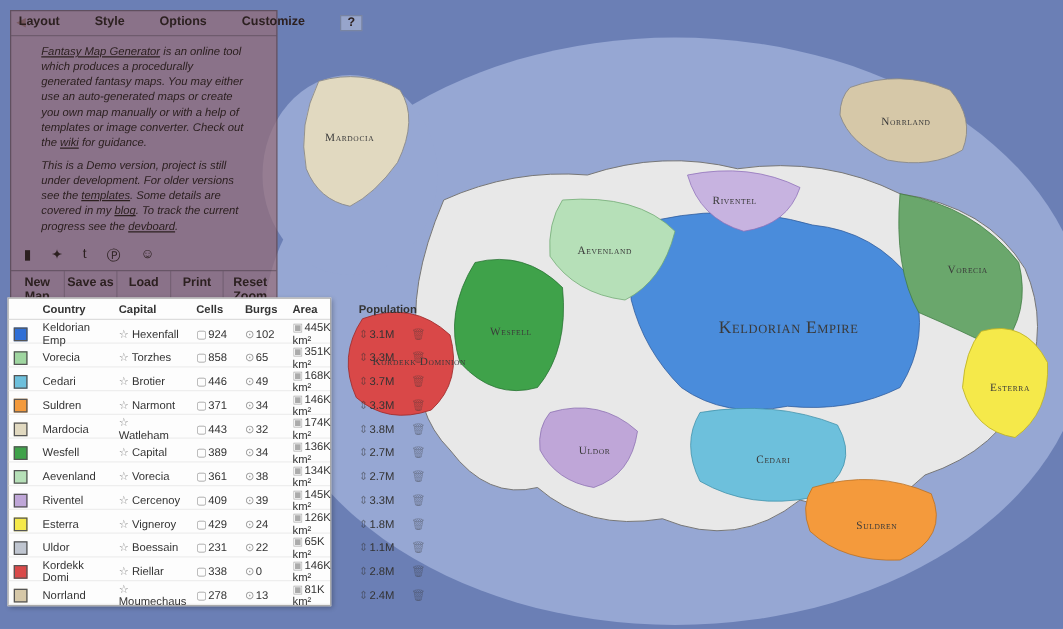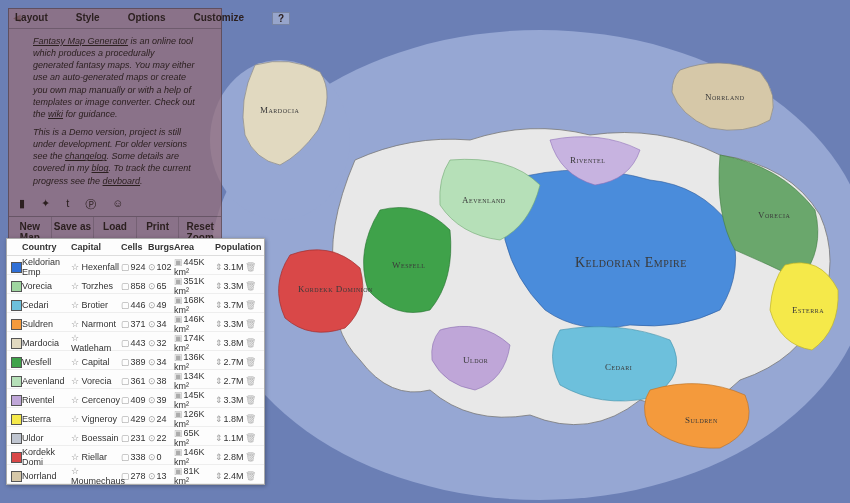--- a/index.html
+++ b/index.html
@@ -14,21 +14,21 @@
 .info-social{display:flex;gap:16px;padding:4px 10px;font-size:11px}
 .info-btns{display:flex;border-top:1px solid rgba(0,0,0,.25);font-size:10px;font-weight:bold}
 .info-btns span{flex:1;text-align:center;padding:4px 0;cursor:pointer;border-right:1px solid rgba(0,0,0,.15)}
 .info-btns span:last-child{border-right:none}
 .arrow{position:absolute;left:13px;top:12px;color:#2c2020;font-size:10px}
 
 .editor{position:absolute;left:6px;top:238px;width:257px;background:#fdfdfd;border:1px solid #aaa;font-family:Verdana,Arial,sans-serif;font-size:9px;color:#333;box-shadow:1px 1px 4px rgba(0,0,0,.3)}
 .ed-head{display:flex;justify-content:space-between;align-items:center;padding:4px 6px;border-bottom:1px solid #ccc;background:#f5f5f5}
 .ed-title{font-weight:bold;font-size:11px}
 .ed-close{border:1px solid #bbb;padding:0 4px;cursor:pointer;background:#fff;font-weight:bold;font-size:10px}
-.ed-hd,.ed-row{display:grid;grid-template-columns:11px 49px 50px 27px 26px 41px 30px 11px;align-items:center;padding:1px 4px;gap:0}
+.ed-hd,.ed-row{display:grid;grid-template-columns:11px 49px 50px 27px 26px 41px 30px 11px;align-items:center;padding:1px 4px;gap:12px}
 .ed-hd{font-weight:bold;border-bottom:1px solid #ddd;padding:3px 4px}
 .ed-row{border-bottom:1px solid #eee;height:16px}
 .sw{width:9px;height:9px;border:1px solid #555}
 .cap::before{content:"☆ ";opacity:.6}
 .cells::before{content:"▢";margin-right:1px;opacity:.5}
 .burgs::before{content:"⊙";margin-right:1px;opacity:.5}
 .area::before{content:"▣";margin-right:1px;opacity:.4}
 .pop::before{content:"⇕";margin-right:1px;opacity:.5}
 .trash{opacity:.4;cursor:pointer}
 .cname{position:absolute;font-family:Georgia,serif;font-size:9px;color:#3a3a3a;font-variant:small-caps;letter-spacing:.5px;text-align:center;pointer-events:none;font-weight:500}
@@ -89,21 +89,21 @@
 <div class="info">
   <div class="info-tabs">
     <span>Layout</span>
     <span>Style</span>
     <span>Options</span>
     <span>Customize</span>
     <span class="info-q">?</span>
   </div>
   <div class="info-body">
     <div><em>Fantasy Map Generator</em><span> is an online tool which produces a procedurally generated fantasy maps. You may either use an auto-generated maps or create you own map manually or with a help of templates or image converter. Check out the </span><em>wiki</em><span> for guidance.</span></div>
-    <div style="margin-top:6px"><span>This is a Demo version, project is still under development. For older versions see the </span><em>changelog</em><span>. Some details are covered in my </span><em>blog</em><span>. To track the current progress see the </span><em>devboard</em><span>.</span></div>
+    <div style="margin-top:6px"><span>This is a Demo version, project is still under development. For older versions see the </span><em>templates</em><span>. Some details are covered in my </span><em>blog</em><span>. To track the current progress see the </span><em>devboard</em><span>.</span></div>
   </div>
   <div class="info-social">
     <span>▮</span>
     <span>✦</span>
     <span>t</span>
     <span>Ⓟ</span>
     <span>☺</span>
   </div>
   <div class="info-btns">
     <span>New Map</span>

